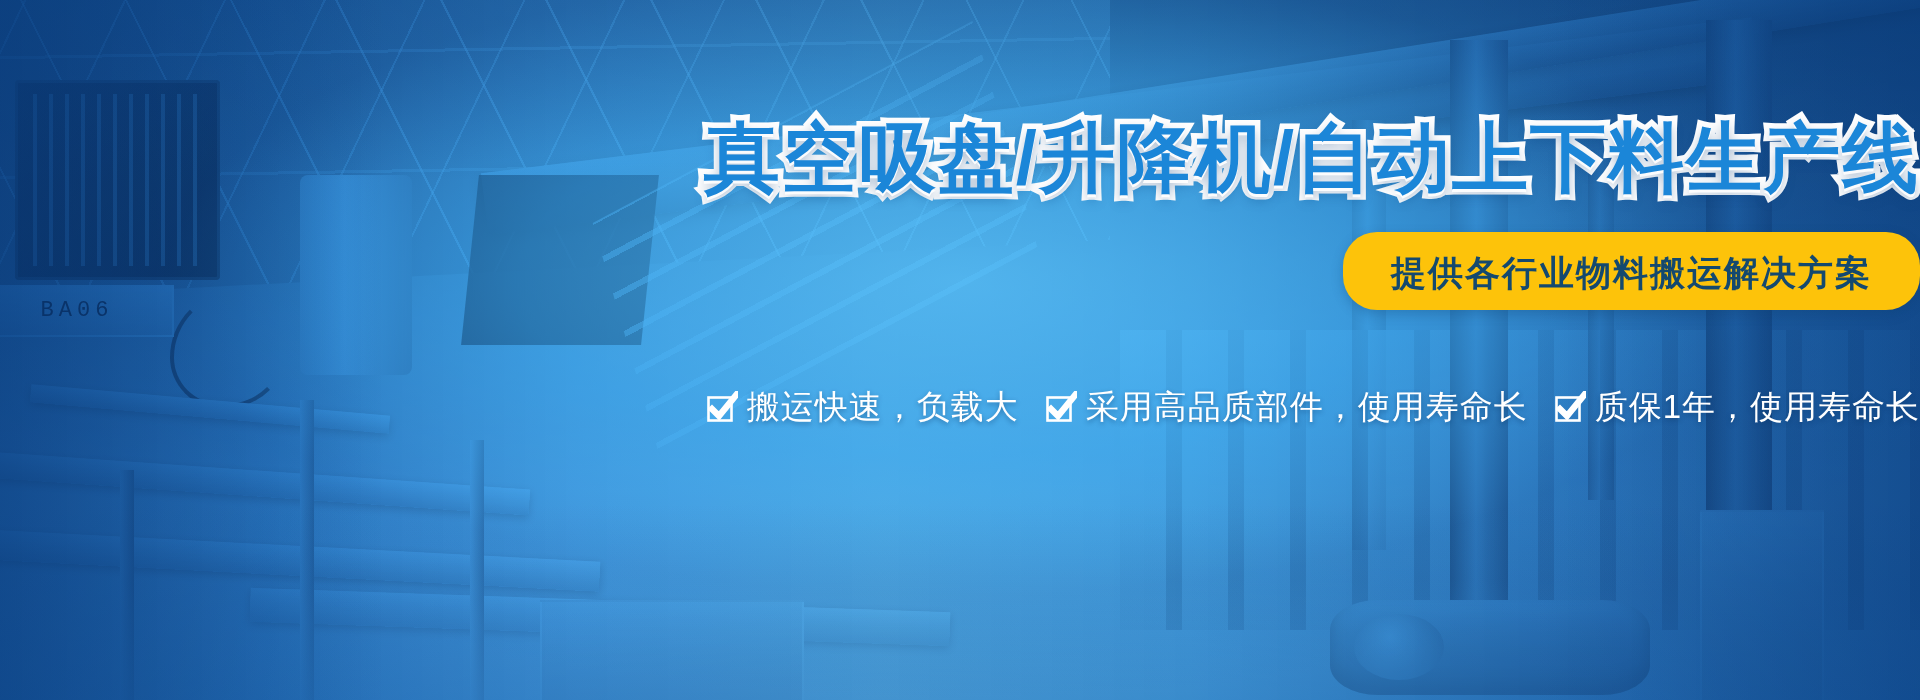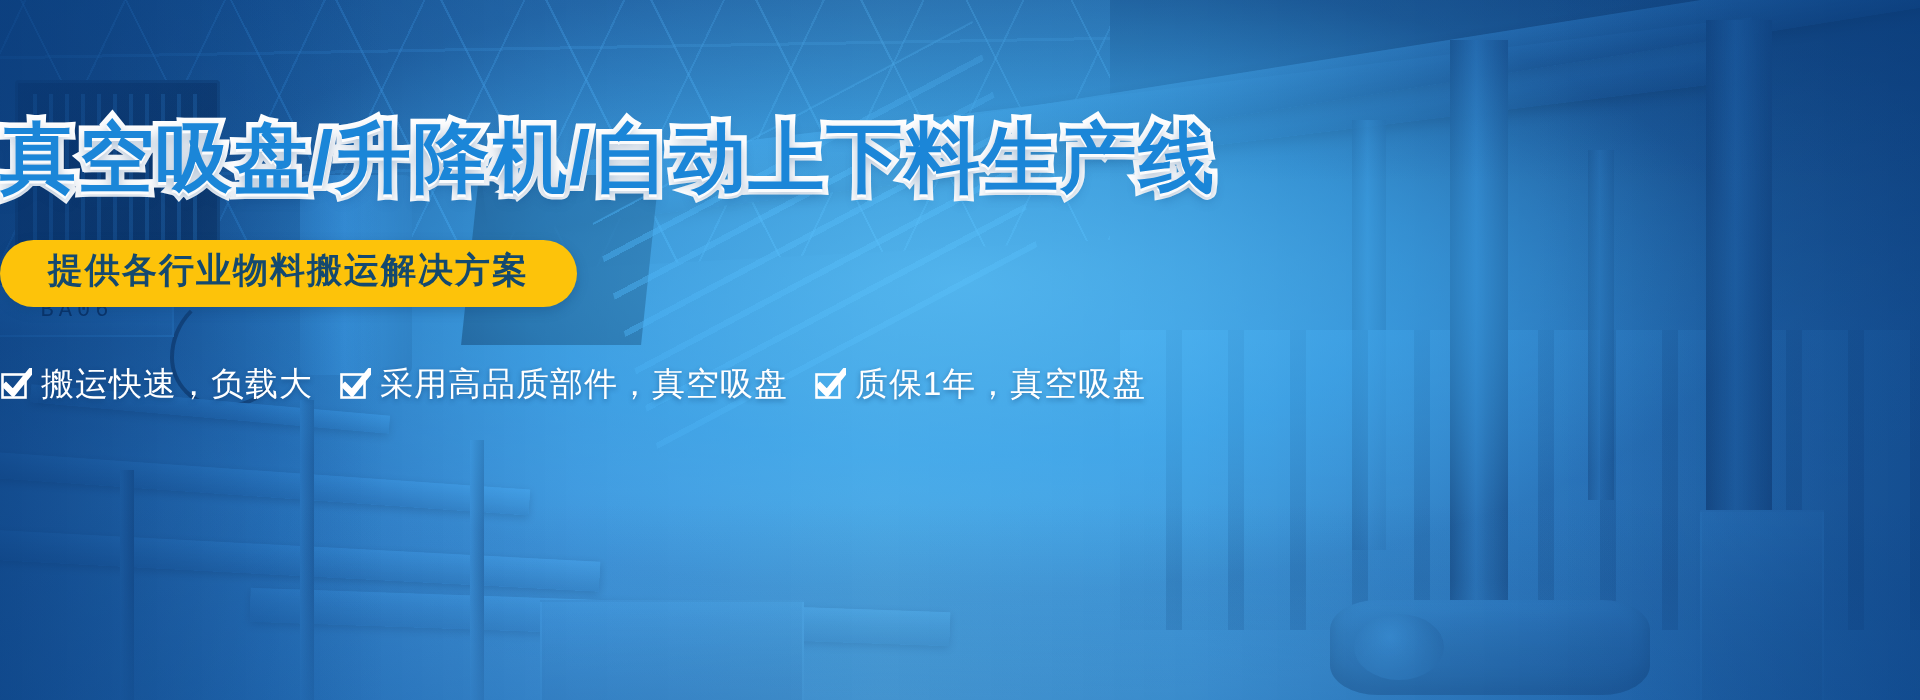--- a/index.html
+++ b/index.html
@@ -227,50 +227,51 @@
       linear-gradient(90deg, rgba(8,62,128,.55) 0%, rgba(8,62,128,0) 20%, rgba(8,62,128,0) 80%, rgba(8,62,128,.50) 100%),
       linear-gradient(180deg, rgba(10,70,140,.30) 0%, rgba(10,70,140,0) 26%, rgba(10,70,140,0) 72%, rgba(10,70,140,.26) 100%);
   }
 
   
   .content {
     position: absolute;
     inset: 0;
     display: flex;
     flex-direction: column;
-    align-items: flex-start;
+    align-items: flex-end;
     justify-content: flex-start;
     padding-top: 120px;
     box-sizing: border-box;
+    gap: 20px;
   }
 
   .headline {
     font-size: 76px;
     font-weight: 700;
     line-height: 1;
     letter-spacing: 2px;
     color: #1b86d8;
     white-space: nowrap;
     -webkit-text-stroke: 11px #ffffff;
     paint-order: stroke fill;
     text-shadow:
       0 3px 0 rgba(255,255,255,.9),
       0 6px 12px rgba(10,60,120,.35);
     margin: 0;
   }
 
   .tagline-pill {
-    margin-top: 44px;
+    margin-top: 16px;
     background: #fdc30a;
     color: #14496f;
     font-size: 35px;
     font-weight: 700;
     letter-spacing: 2px;
     line-height: 1;
-    padding: 12px 48px 20px;
+    padding: 23px 48px 20px;
     border-radius: 34px;
     white-space: nowrap;
     box-shadow: 0 4px 12px rgba(12,60,110,.28);
   }
 
   .features {
     margin-top: 60px;
     display: flex;
     align-items: center;
     gap: 26px;
@@ -350,26 +351,26 @@
           <path d="M6 18 L13 25 L31 3" fill="none" stroke="#ffffff" stroke-width="6.4" stroke-linecap="square" stroke-linejoin="miter"></path>
         </svg>
         <span class="feature-label">搬运快速，负载大</span>
       </div>
 
       <div class="feature">
         <svg class="check-icon" viewBox="0 0 32 32">
           <rect x="2.5" y="6.5" width="23" height="23" fill="none" stroke="#ffffff" stroke-width="2.6"></rect>
           <path d="M6 18 L13 25 L31 3" fill="none" stroke="#ffffff" stroke-width="6.4" stroke-linecap="square" stroke-linejoin="miter"></path>
         </svg>
-        <span class="feature-label">采用高品质部件，真空吸盘</span>
+        <span class="feature-label">采用高品质部件，使用寿命长</span>
       </div>
 
       <div class="feature">
         <svg class="check-icon" viewBox="0 0 32 32">
           <rect x="2.5" y="6.5" width="23" height="23" fill="none" stroke="#ffffff" stroke-width="2.6"></rect>
           <path d="M6 18 L13 25 L31 3" fill="none" stroke="#ffffff" stroke-width="6.4" stroke-linecap="square" stroke-linejoin="miter"></path>
         </svg>
-        <span class="feature-label">质保1年，真空吸盘</span>
+        <span class="feature-label">质保1年，使用寿命长</span>
       </div>
 
     </div>
   </div>
 </div>
 
 </body></html>

